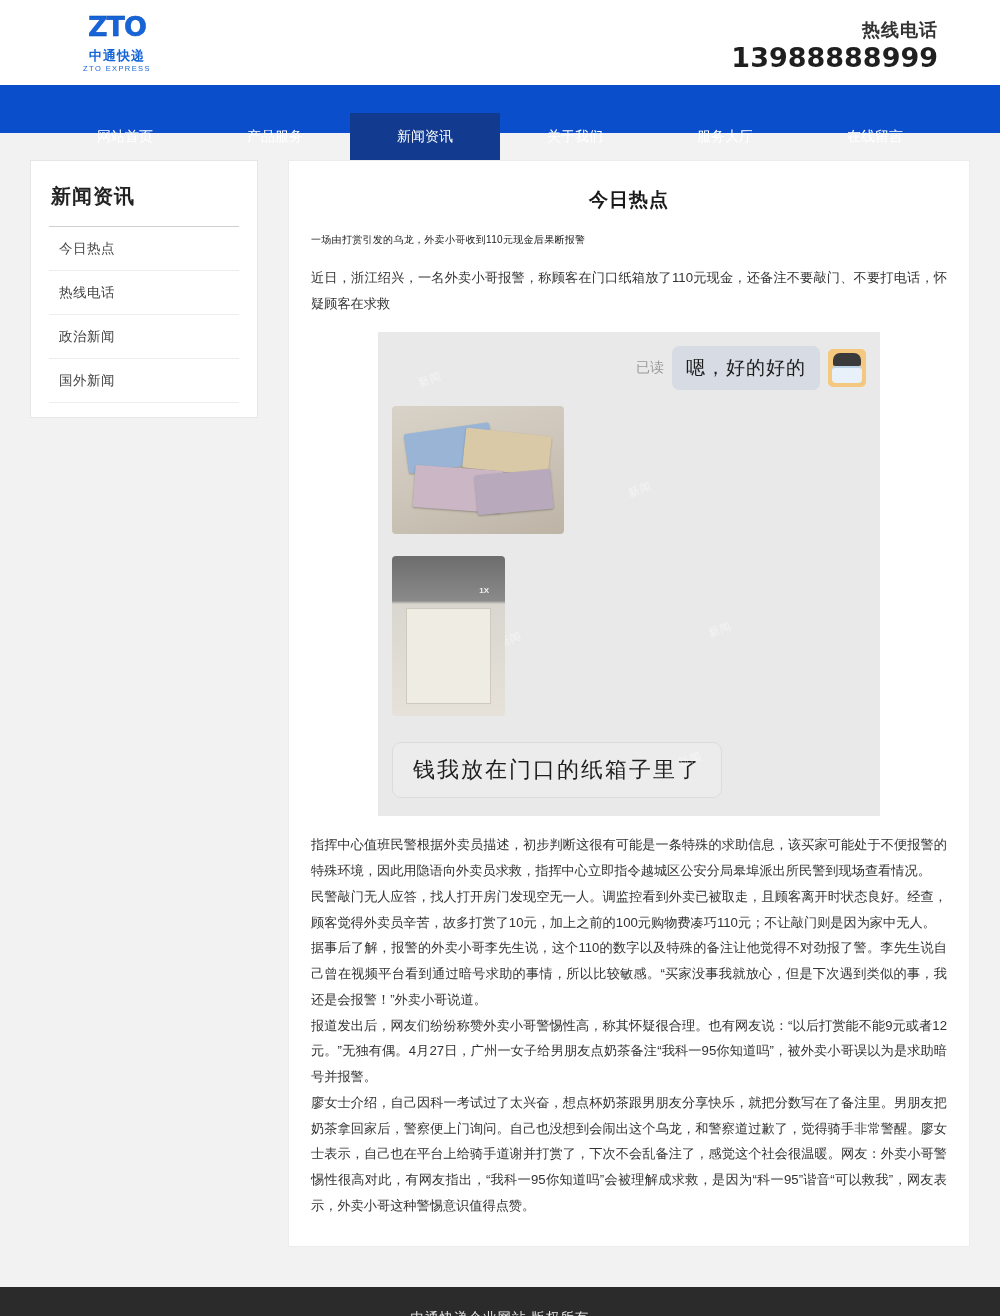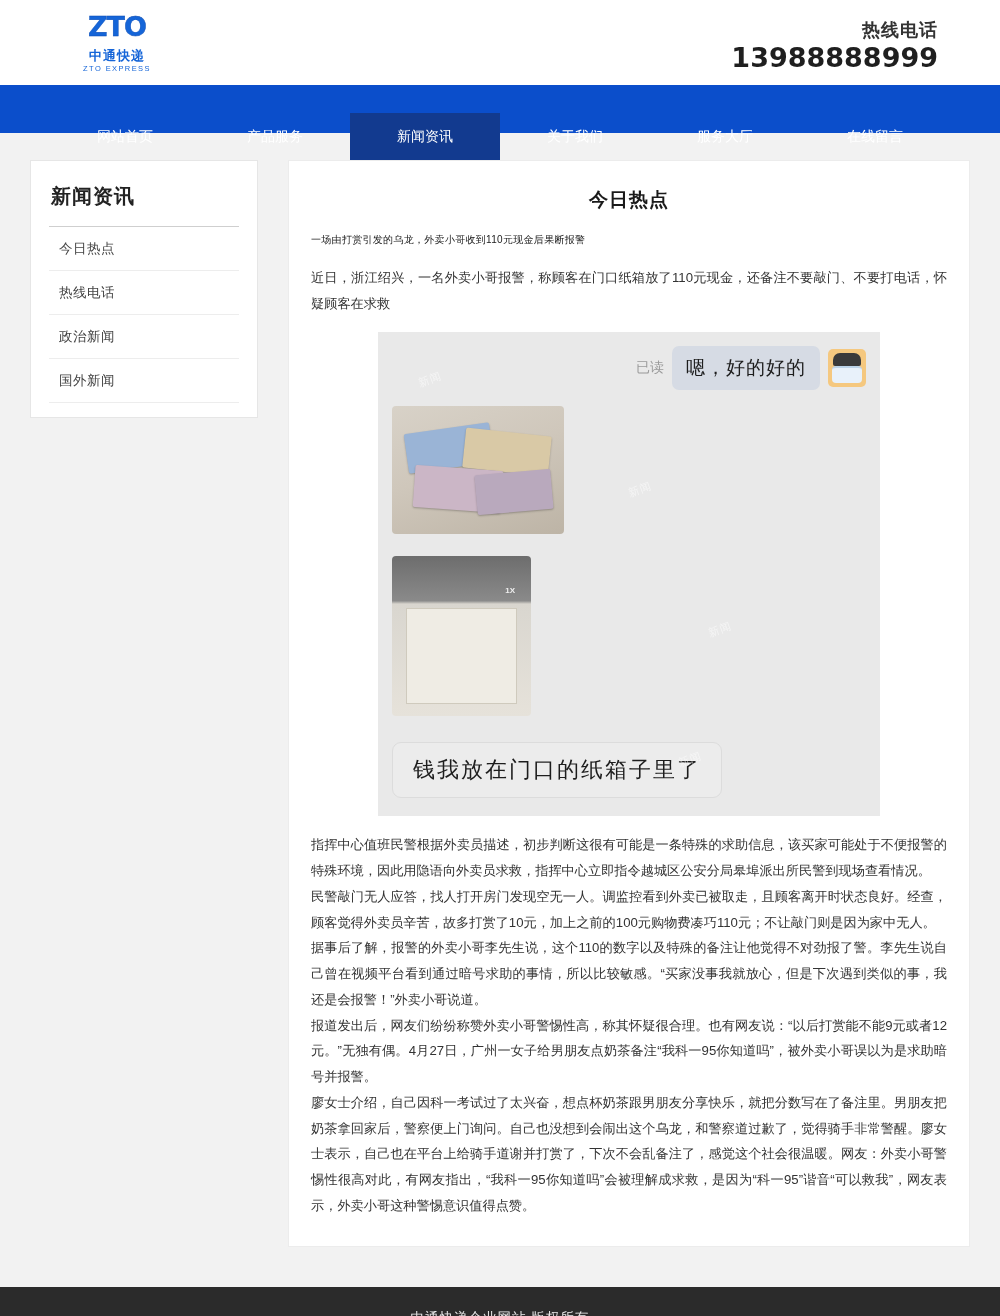--- a/index.html
+++ b/index.html
@@ -238,21 +238,21 @@
   .bill {
     position: absolute;
     border-radius: 2px;
     box-shadow: 0 1px 2px rgba(0,0,0,0.25);
   }
   .b1 { left: 14px; top: 22px; width: 86px; height: 40px; background: #9ab4d6; transform: rotate(-8deg); }
   .b2 { left: 72px; top: 26px; width: 86px; height: 40px; background: #d9c9a6; transform: rotate(6deg); }
   .b3 { left: 22px; top: 62px; width: 88px; height: 42px; background: #cbb6c6; transform: rotate(4deg); }
   .b4 { left: 84px; top: 66px; width: 76px; height: 40px; background: #b9a9bd; transform: rotate(-5deg); }
   .photo-box {
-    width: 139px; height: 160px;
+    width: 113px; height: 160px;
     margin-bottom: 26px;
     background: linear-gradient(180deg,#6d6d6d 0%, #8a8a8a 28%, #d9d6cf 30%, #e6e2da 100%);
     font-weight: bold;
   }
   .box-inner {
     position: absolute;
     left: 14px; top: 52px; right: 14px; bottom: 12px;
     background: #efece4;
     border: 1px solid #cfcabd;
   }

